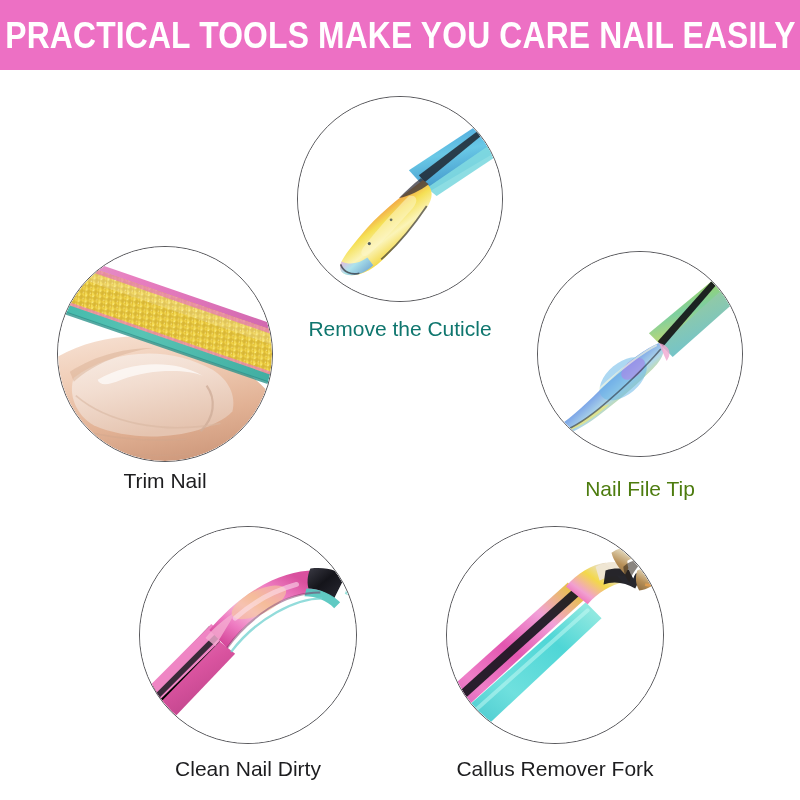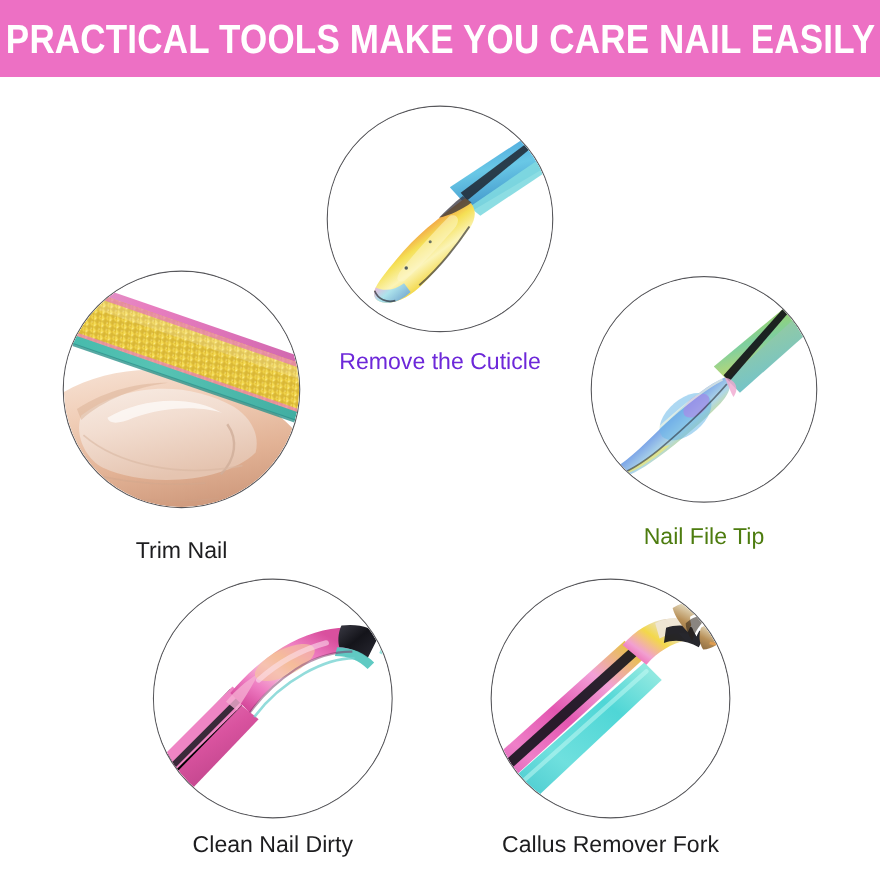--- a/index.html
+++ b/index.html
@@ -72,21 +72,21 @@
     color: #1d1d1f;
     font-family: "Liberation Sans", sans-serif;
     font-size: 21px;
     font-weight: 400;
     line-height: 1;
   }
 
   
   #tile-trim-nail        { left: 57px;  top: 246px; width: 216px; height: 216px; }
   #tile-trim-nail .circle{ width: 216px; height: 216px; }
-  #tile-trim-nail .tile-label { top: 244px; }
+  #tile-trim-nail .tile-label { top: 224px; }
 
   #tile-remove-cuticle        { left: 297px; top: 96px; width: 206px; height: 206px; }
   #tile-remove-cuticle .circle{ width: 206px; height: 206px; }
   #tile-remove-cuticle .tile-label { top: 222px; }
 
   #tile-nail-file-tip        { left: 537px; top: 251px; width: 206px; height: 206px; }
   #tile-nail-file-tip .circle{ width: 206px; height: 206px; }
   #tile-nail-file-tip .tile-label { top: 227px; }
 
   #tile-clean-nail-dirty        { left: 139px; top: 526px; width: 218px; height: 218px; }
@@ -247,21 +247,21 @@
           <path d="M112 100 C 96 116, 78 136, 66 152 C 62 158, 64 162, 70 160
                    C 82 150, 100 130, 116 112 C 122 105, 120 98, 112 100 Z" fill="#fdf6c8" opacity="0.55"></path>
 
           <path d="M130 110 C 118 128, 100 150, 84 164" stroke="#2c2c36" stroke-width="1.8" fill="none" opacity="0.65"></path>
 
           <circle cx="72" cy="148" r="1.6" fill="#2a3a4a" opacity="0.8"></circle>
           <circle cx="94" cy="124" r="1.4" fill="#2a3a4a" opacity="0.7"></circle>
         </g>
       </svg>
     </div>
-    <div class="tile-label" style="color: #6d28d9;">Remove the Cuticle</div>
+    <div class="tile-label" style="color: #0f766e;">Remove the Cuticle</div>
   </div>
 
   <div class="tile" id="tile-nail-file-tip">
     <div class="circle" style="border-color: rgb(88, 88, 92);">
       <svg viewBox="0 0 206 206" xmlns="http://www.w3.org/2000/svg">
         <defs>
           <clipPath id="clipFile">
               <circle cx="103" cy="103" r="103"></circle>
             </clipPath>
           <linearGradient id="spearGrad" x1="0.1" y1="0.15" x2="0.9" y2="0.9">

